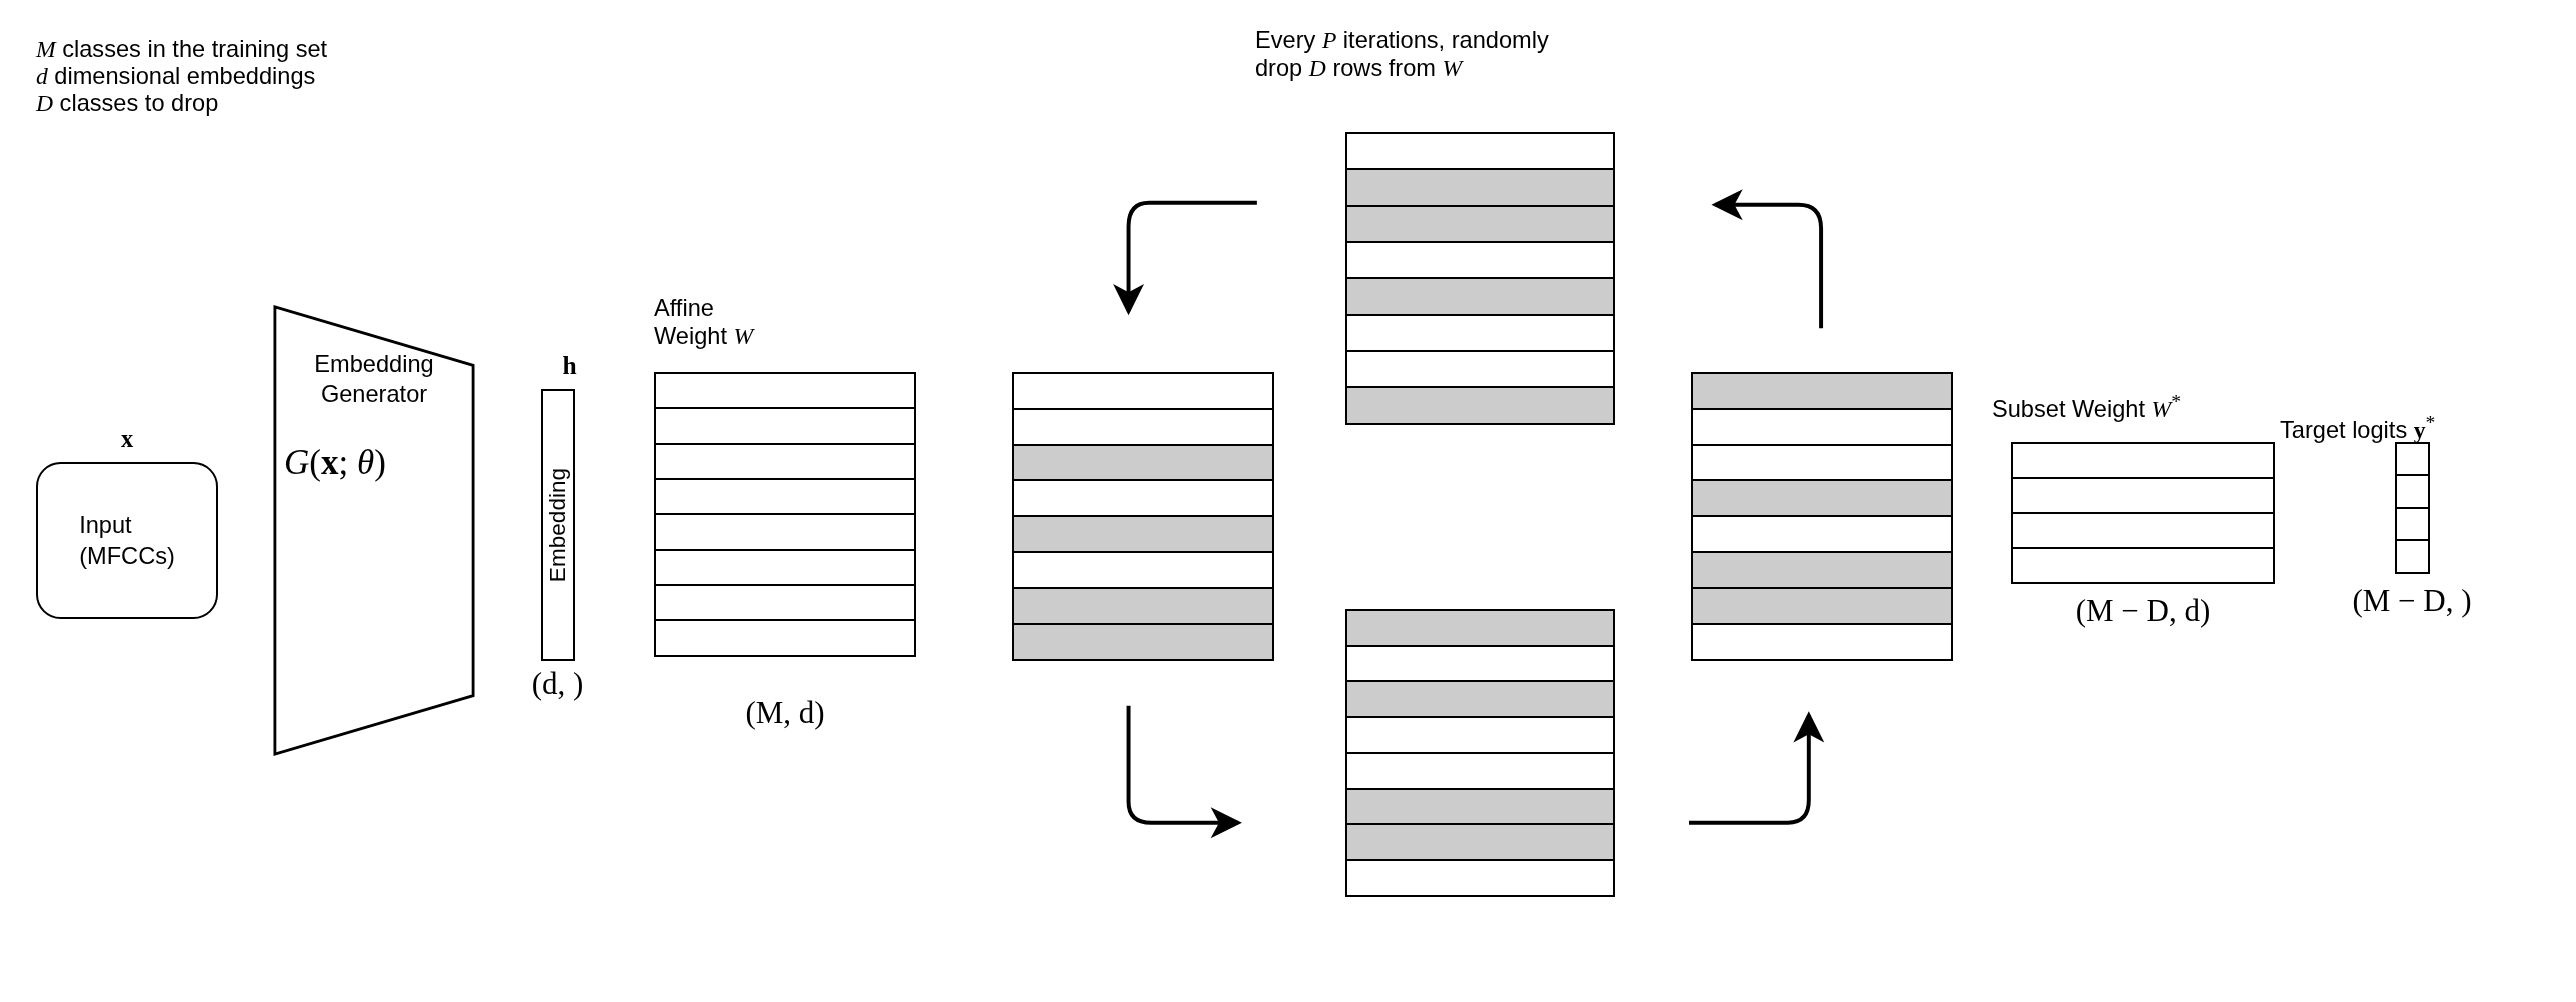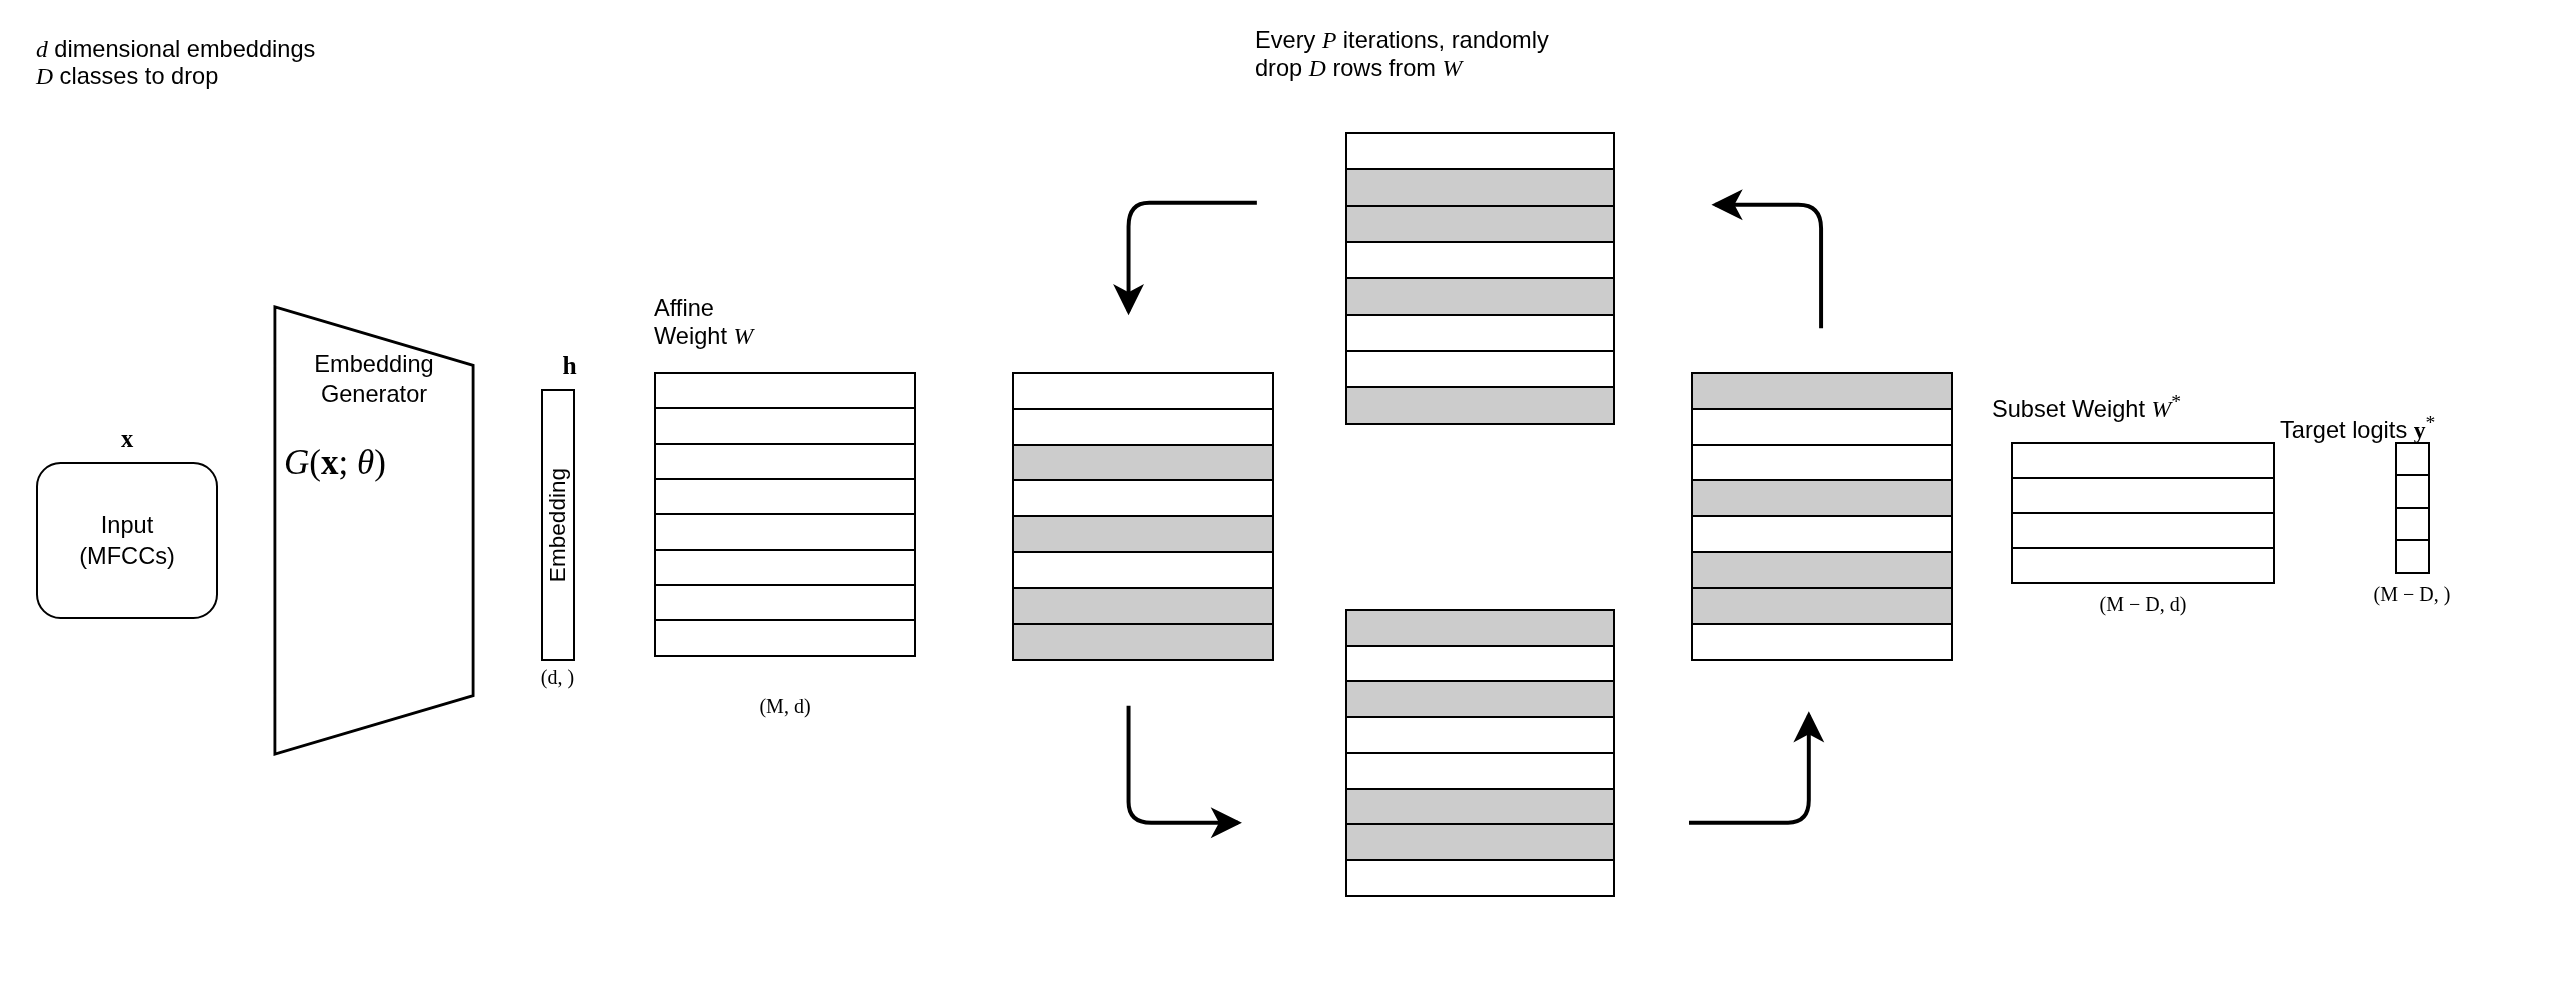--- a/index.html
+++ b/index.html
@@ -41,37 +41,37 @@
   }
   .shapelabel{
     position:absolute;
     font-size:23.6px;
     line-height:28px;
     text-align:center;
     white-space:nowrap;
   }
   .dims{
     position:absolute;
-    font-size:20px;
+    font-size:31px;
     text-align:center;
     white-space:nowrap;
     font-family:"Liberation Serif", serif;
   }
 
   
   #input-box{
     left:36px; top:462px;
     width:182px; height:157px;
     border:2.4px solid #000;
     border-radius:24.5px;
     box-sizing:border-box;
     display:flex;
     align-items:center;
     justify-content:center;
-    text-align:center;
+    text-align:left;
     font-size:23.6px;
     line-height:31px;
   }
   #input-x-label{
     left:36px; top:425px; width:182px;
     text-align:center; font-size:24.5px;
   }
 
   
   #gen-wrap{
@@ -153,20 +153,21 @@
     width:2576px; height:1002px;
     pointer-events:none;
   }
 </style>
 </head>
 <body>
 
 <div id="canvas">
 
   <div class="legend">
+    <span class="ln"><span class="mth">M</span><span> classes in the training set</span></span>
     <span class="ln"><span class="mth">d</span><span> dimensional embeddings</span></span>
     <span class="ln"><span class="mth">D</span><span> classes to drop</span></span>
   </div>
 
   <div class="caption" id="header-note" style="left:1255px; top:26.4px; width:434px;">
     <div><span>Every </span><span class="mth">P</span><span> iterations, randomly</span></div>
     <div><span>drop </span><span class="mth">D</span><span> rows from </span><span class="mth">W</span></div>
   </div>
 
   <div class="shapelabel" id="input-x-label">

